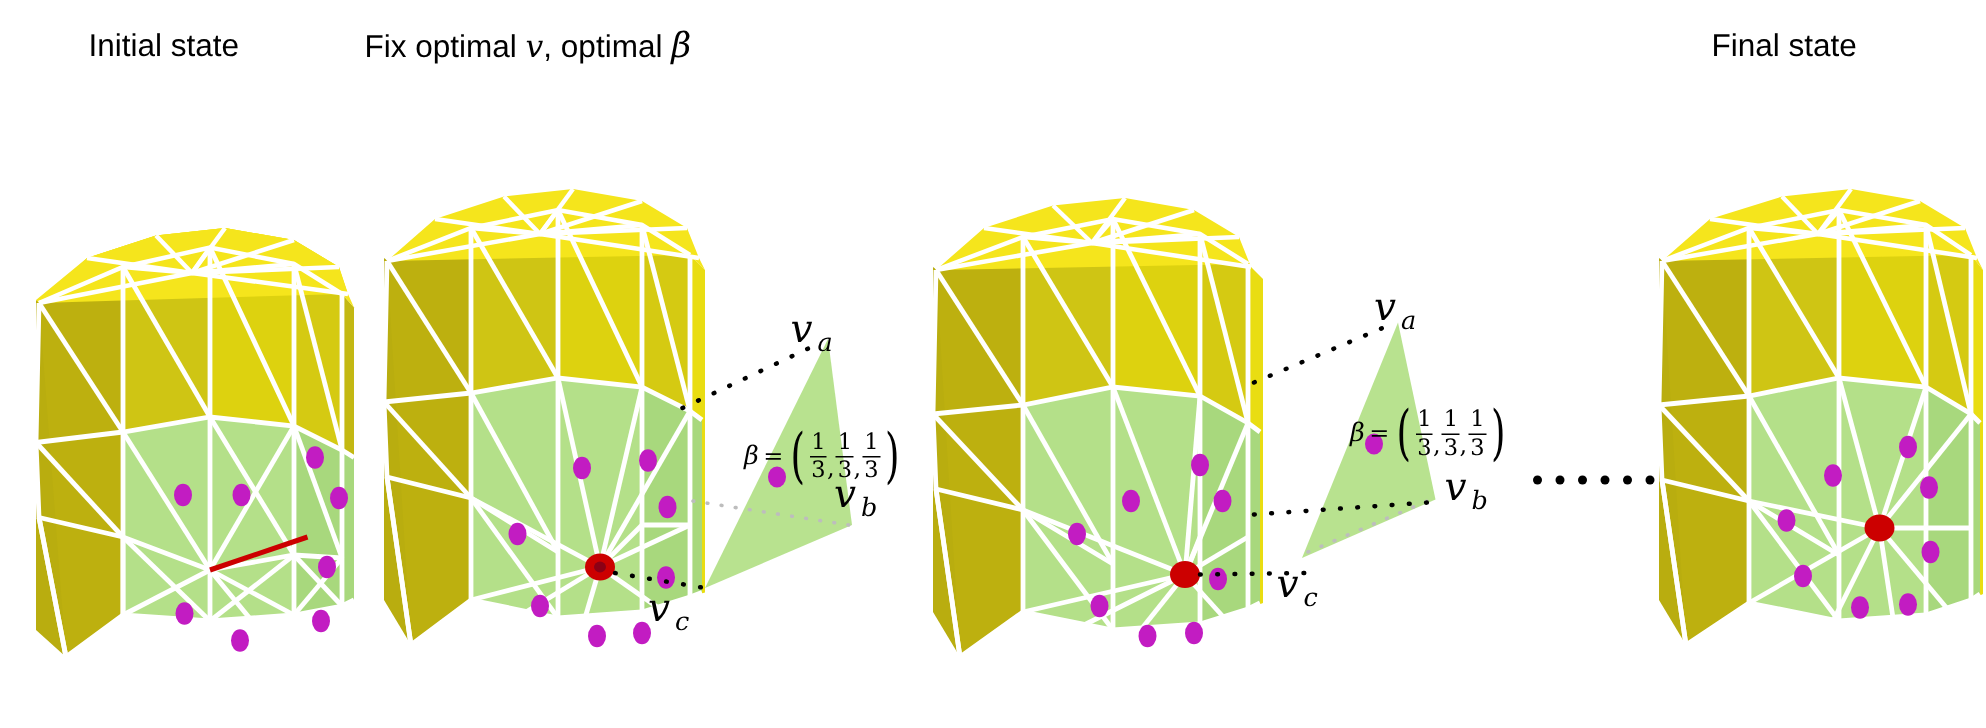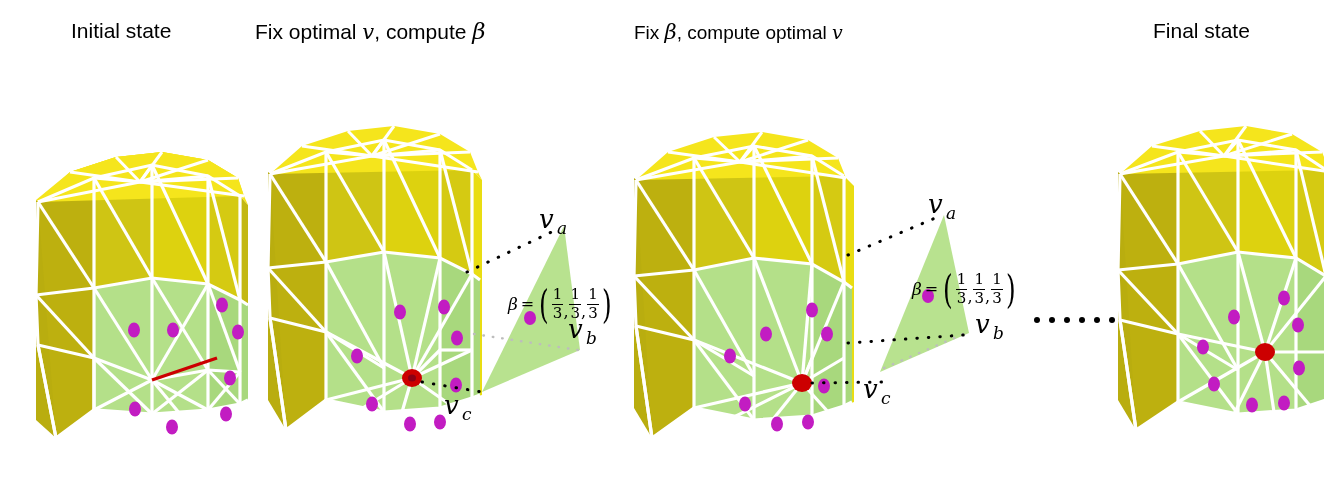--- a/index.html
+++ b/index.html
@@ -9,21 +9,21 @@
   }
   body {
     width: 1324px;
     height: 485px;
     position: relative;
     overflow: hidden;
     font-family: "Liberation Sans", sans-serif;
   }
   .figure-root {
     position: absolute;
-    left: 12px; top: 0;
+    left: 0; top: 0;
     width: 1124px;
     height: 485px;
     padding-left: 32px;
   }
   .panel-title {
     position: absolute;
     font-family: "Liberation Sans", sans-serif;
     font-size: 21px;
     color: #000000;
     white-space: nowrap;
@@ -121,26 +121,23 @@
 </head>
 <body>
 
 <div class="figure-root">
 
   <div class="panel-title" style="left:59px; top:20px;">
     <span>Initial state</span>
   </div>
 
   <div class="panel-title" style="left:243px; top:20px;">
-    <span>Fix optimal </span><span class="mathit">v</span><span>, compute </span><span class="mathbeta">β</span>
+    <span>Fix optimal </span><span class="mathit">v</span><span>, optimal </span><span class="mathbeta">β</span>
   </div>
 
-  <div class="panel-title" style="left:622px; top:22px; font-size:19px;">
-    <span>Fix </span><span class="mathbeta" style="font-size:21px;">β</span><span>, compute optimal </span><span class="mathit" style="font-size:19px;">v</span>
-  </div>
 
   <div class="panel-title" style="left:1141px; top:20px;">
     <span>Final state</span>
   </div>
 
   <svg class="stage" viewBox="0 0 1324 485">
 
     <g>
 
       <polygon points="24,200 24,420 44,438 44,212" fill="#b9ad0f"></polygon>

